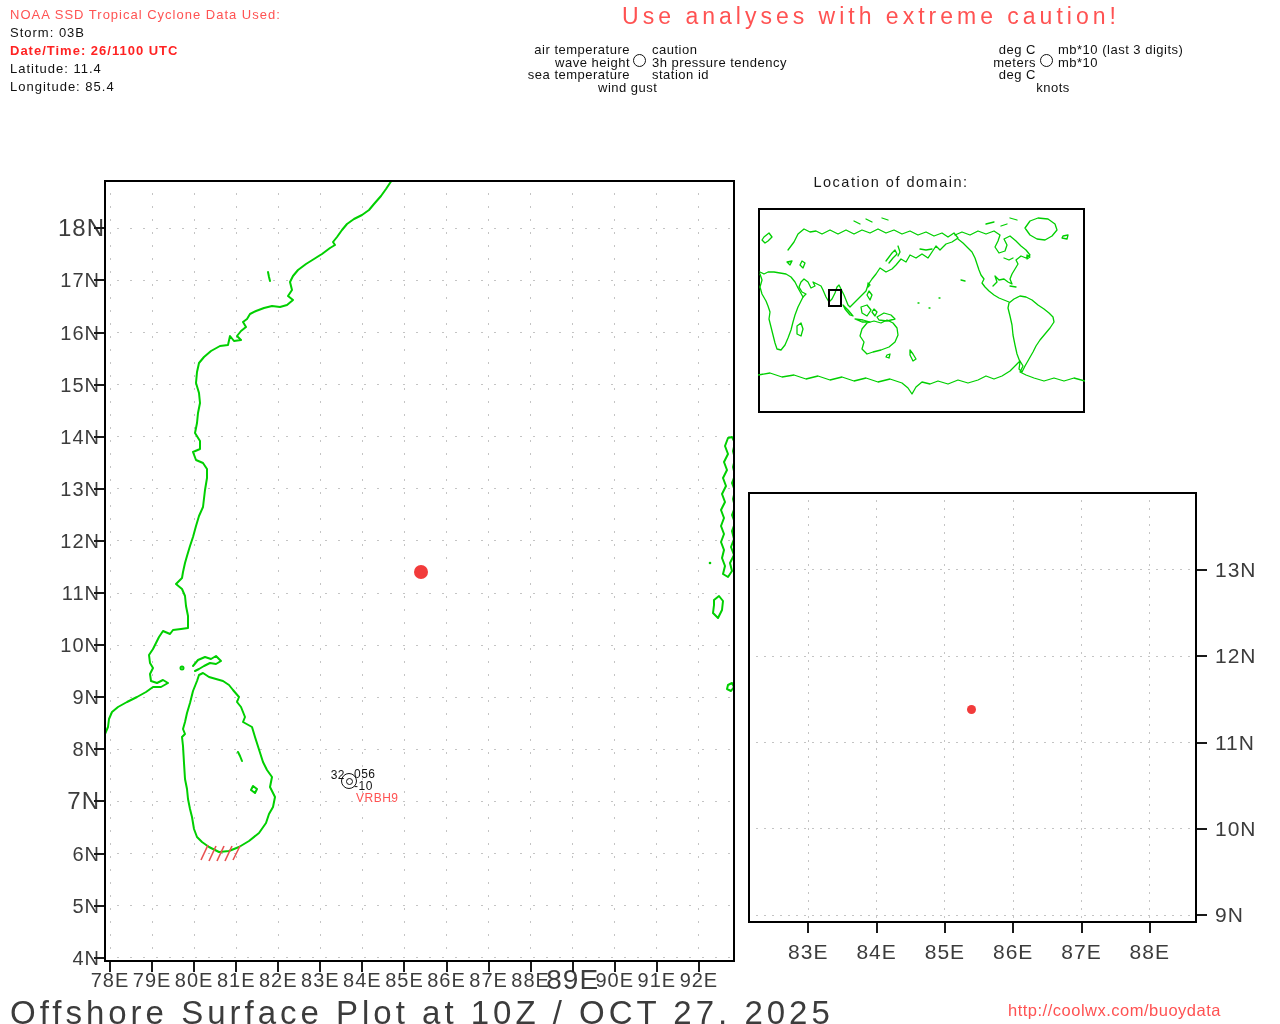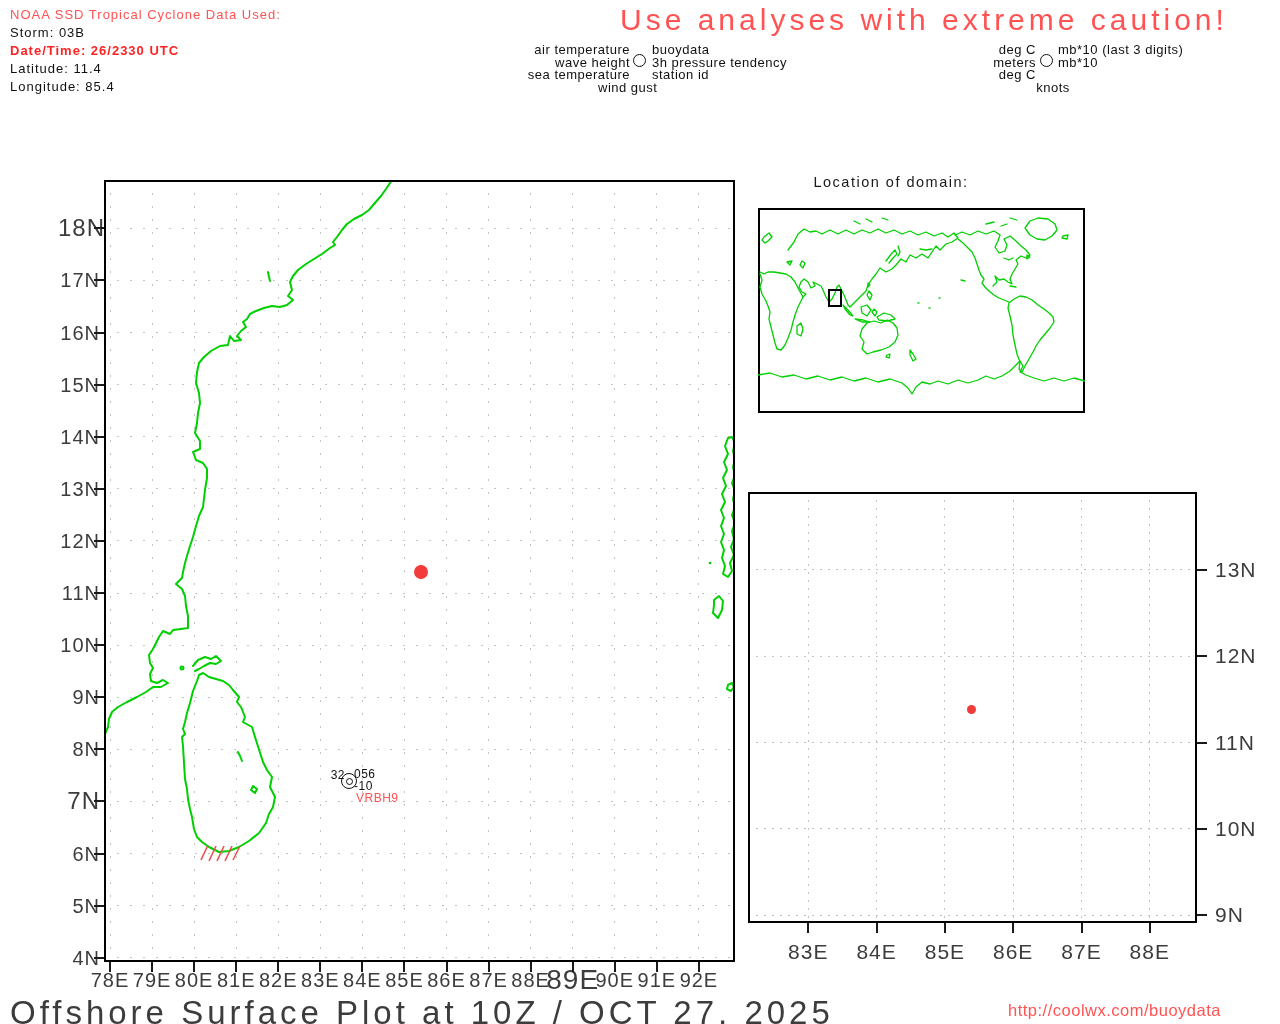--- a/index.html
+++ b/index.html
@@ -6,21 +6,21 @@
   html,body { width:1280px; height:1024px; background:#fff; overflow:hidden;
     font-family:"Liberation Sans", sans-serif; color:#111; }
   #page { position:relative; width:1080px; height:1024px; background:#fff; }
 
   
   .hline { position:absolute; left:10px; font-size:13px; letter-spacing:1px; white-space:pre; }
   .red-soft { color:var(--red-soft); }
   .red-bold { color:var(--red-bold); font-weight:bold; }
 
   .caution { position:absolute; left:620px; top:3px; width:502px; text-align:center;
-    font-size:30px; letter-spacing:4px; color:var(--red-soft); white-space:nowrap; }
+    font-size:23px; letter-spacing:4px; color:var(--red-soft); white-space:nowrap; }
 
   .leg { position:absolute; font-size:13px; letter-spacing:.5px; white-space:nowrap; }
   .leg.r { text-align:right; }
   .leg-circle { position:absolute; width:13px; height:13px; border:1.5px solid #111;
     border-radius:50%; background:#fff; }
 
   .warning { position:absolute; left:170px; top:139px; width:502px; text-align:center;
     font-size:13.5px; letter-spacing:1.2px; color:var(--red-soft); white-space:nowrap; }
 
   
@@ -64,32 +64,32 @@
     color:var(--red-soft); text-decoration:none; white-space:nowrap; }
 </style>
 </head>
 <body>
 
 <div id="page">
 
   <div class="hdr">
     <div class="hline red-soft" style="top:7px">NOAA SSD Tropical Cyclone Data Used:</div>
     <div class="hline" style="top:25px">Storm: 03B</div>
-    <div class="hline red-bold" style="top:43px">Date/Time: 26/2330 UTC</div>
+    <div class="hline red-bold" style="top:43px">Date/Time: 26/1100 UTC</div>
     <div class="hline" style="top:61px">Latitude: 11.4</div>
     <div class="hline" style="top:79px">Longitude: 85.4</div>
   </div>
 
   <div class="caution">Use analyses with extreme caution!</div>
 
   <div>
     <div class="leg r" style="left:430px;top:42px;width:200px">air temperature</div>
     <div class="leg r" style="left:430px;top:54.5px;width:200px">wave height</div>
     <div class="leg r" style="left:430px;top:67px;width:200px">sea temperature</div>
-    <div class="leg" style="left:652px;top:42px">buoydata</div>
+    <div class="leg" style="left:652px;top:42px">caution</div>
     <div class="leg" style="left:652px;top:54.5px">3h pressure tendency</div>
     <div class="leg" style="left:652px;top:67px">station id</div>
     <div class="leg" style="left:598px;top:79.5px;width:100px;">wind gust</div>
     <div class="leg-circle" style="left:633px;top:54px"></div>
   </div>
 
   <div>
     <div class="leg r" style="left:886px;top:42px;width:150px">deg C</div>
     <div class="leg r" style="left:886px;top:54.5px;width:150px">meters</div>
     <div class="leg r" style="left:886px;top:67px;width:150px">deg C</div>

